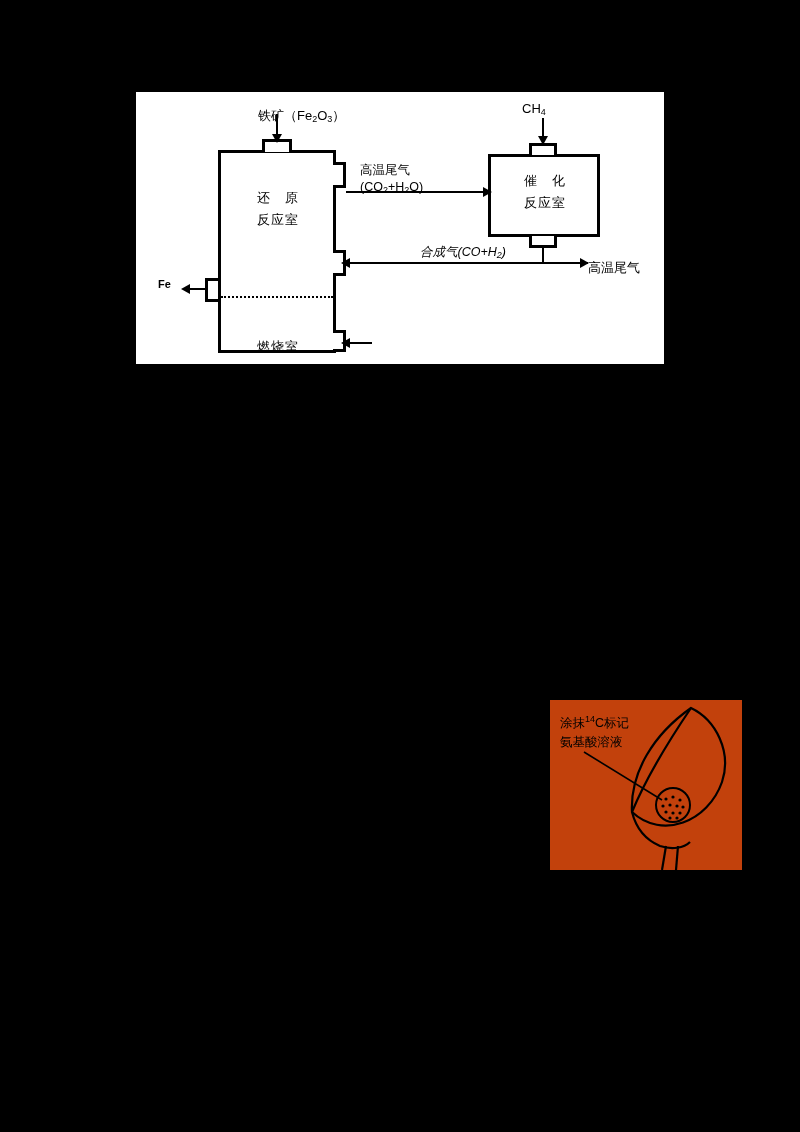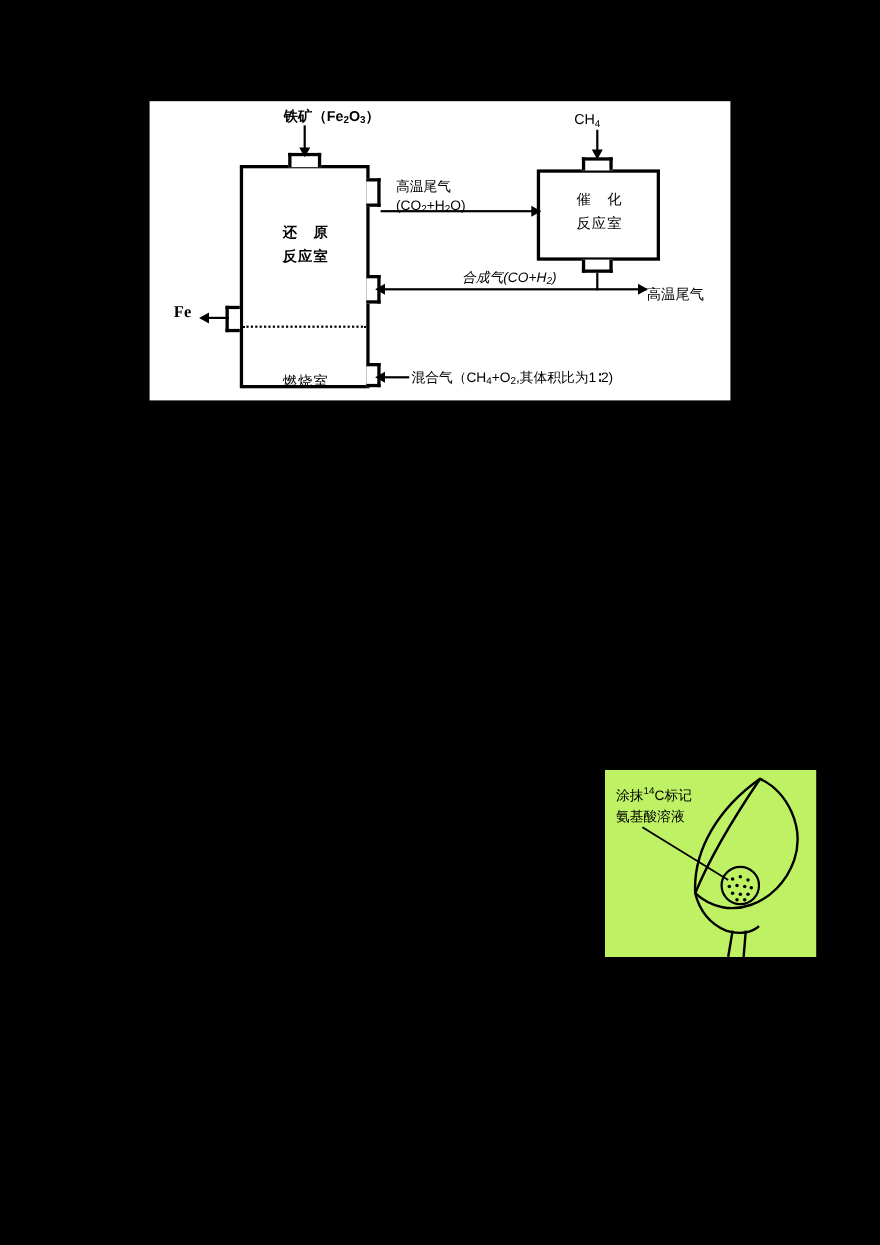--- a/index.html
+++ b/index.html
@@ -86,21 +86,21 @@
 
   
   .vessel-label {
     position: absolute;
     text-align: center;
     font-size: 13px;
     line-height: 22px;
     letter-spacing: 1px;
     white-space: nowrap;
   }
-  .lbl-reduction { left: 86px; top: 108px; width: 112px; font-weight: bold; }
+  .lbl-reduction { left: 86px; top: 95px; width: 112px; }
   .lbl-catalytic { left: 355px; top: 78px; width: 108px; text-align: center; }
   .lbl-combustion { left: 86px; top: 215px; width: 112px; margin-top: 29px; }
 
   
   .line {
     position: absolute;
     background: #000000;
   }
   .hline { height: 2px; }
   .vline { width: 2px; }
@@ -127,36 +127,36 @@
 
   
   .flow-text {
     position: absolute;
     font-size: 12.5px;
     line-height: 17px;
     white-space: nowrap;
   }
   .flow-text sub { font-size: 9px; vertical-align: -2px; }
 
-  .txt-ore       { left: 122px; top: 5px;  font-size: 13px; font-weight: bold; }
+  .txt-ore       { left: 122px; top: 15px;  font-size: 13px; }
   .txt-ch4       { left: 386px; top: 8px;  font-size: 13px; }
   .txt-tailgas   { left: 224px; top: 70px; text-align: left; width: 120px; }
   .txt-syngas    { left: 284px; top: 152px; font-style: italic; }
   .txt-dme       { left: 452px; top: 167px; font-size: 13px; }
-  .txt-fe        { left: 22px;  top: 184px; font-size: 15px; font-weight: bold; font-family: Liberation Serif, serif; }
+  .txt-fe        { left: 22px;  top: 184px; font-size: 11px; font-weight: bold; }
   .txt-mixgas    { left: 238px; top: 243px; }
 
   
   #figure-leaf {
     position: absolute;
     left: 550px;
     top: 700px;
     width: 192px;
     height: 170px;
-    background: #bef264;
+    background: #c2410c;
   }
   .leaf-text {
     position: absolute;
     left: 10px;
     top: 10px;
     font-size: 12.5px;
     line-height: 19px;
     white-space: nowrap;
   }
   .leaf-text sup { font-size: 9px; vertical-align: 5px; }
@@ -214,21 +214,20 @@
 
     <div class="flow-text txt-ore">铁矿（Fe<sub>2</sub>O<sub>3</sub>）</div>
     <div class="flow-text txt-ch4">CH<sub>4</sub></div>
     <div class="flow-text txt-tailgas">
       <div>高温尾气</div>
       <div>(CO<sub>2</sub>+H<sub>2</sub>O)</div>
     </div>
     <div class="flow-text txt-syngas">合成气(CO+H<sub>2</sub>)</div>
     <div class="flow-text txt-dme">高温尾气</div>
     <div class="flow-text txt-fe">Fe</div>
-    <div class="flow-text txt-mixgas">混合气（CH<sub>4</sub>+O<sub>2</sub>,其体积比为1∶2)</div>
 
   </div>
 </div>
 
 <div id="figure-leaf">
   <svg class="leaf-svg" width="192" height="170" viewBox="0 0 192 170">
 
     <path d="M141 8 C 104 34, 80 72, 82 112 C 112 140, 158 122, 172 82 C 182 52, 166 20, 141 8 Z" fill="none" stroke="#000000" stroke-width="2.2"></path>
     <path d="M141 8 C 118 42, 96 78, 82 112" fill="none" stroke="#000000" stroke-width="2.2"></path>
 

